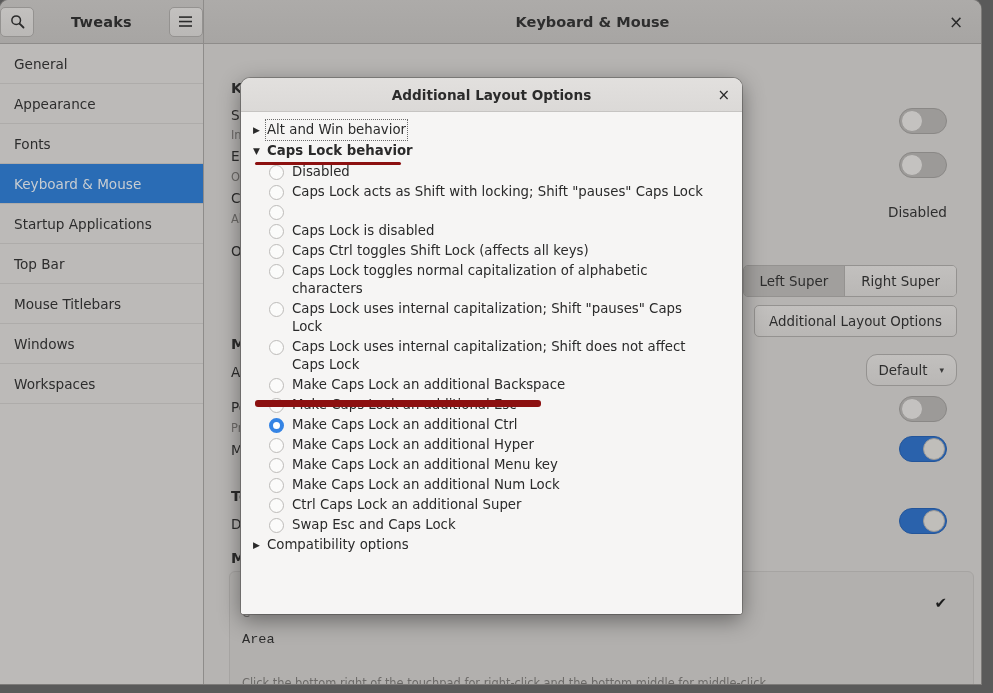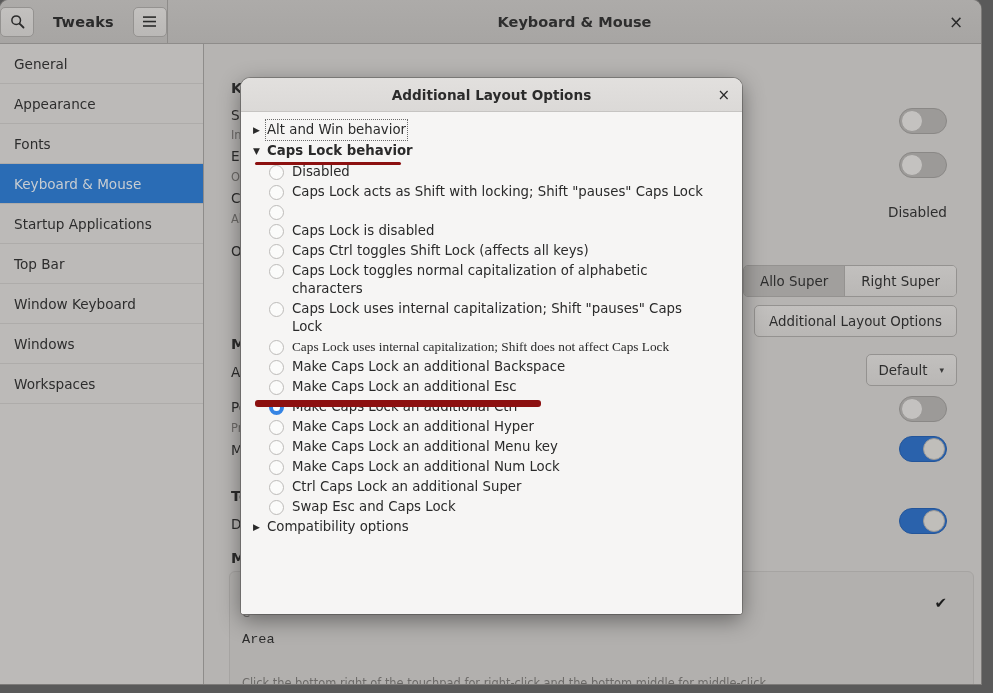--- a/index.html
+++ b/index.html
@@ -22,21 +22,21 @@
   }
 
   
   .headerbar {
     position: absolute; left: 0; top: 0; width: 981px; height: 44px;
     display: flex; align-items: center;
     background: linear-gradient(to bottom, #adaba9, #a7a5a3);
     border-bottom: 1px solid #8e8c8a;
   }
   .hb-left {
-    width: 168px; height: 44px; display: flex; align-items: center;
+    width: 204px; height: 44px; display: flex; align-items: center;
     justify-content: space-between; padding: 0 0;
     border-right: 1px solid #8e8c8a;
   }
   .hb-btn {
     width: 34px; height: 30px; border-radius: 5px;
     background: linear-gradient(to bottom,#c3c1bf,#bab8b6);
     border: 1px solid #949290;
     display: flex; align-items: center; justify-content: center;
     cursor: pointer;
   }
@@ -115,21 +115,21 @@
   .seg + .seg { border-left: 1px solid #949290; }
 
   .push-btn {
     position: absolute; height: 32px; border-radius: 5px;
     border: 1px solid #949290;
     background: linear-gradient(to bottom,#c2c0be,#b9b7b5);
     display: flex; align-items: center; justify-content: center;
     font-size: 13.4px; color: #2d2d2d; cursor: pointer; padding: 0 14px;
   }
   .combo {
-    position: absolute; height: 32px; border-radius: 5px;
+    position: absolute; height: 32px; border-radius: 11px;
     border: 1px solid #949290;
     background: linear-gradient(to bottom,#c2c0be,#b9b7b5);
     display: flex; align-items: center; gap: 12px;
     font-size: 13.4px; color: #2d2d2d; cursor: pointer; padding: 0 12px;
   }
   .combo .caret { font-size: 9px; color: #3a3a3a; }
 
   .card {
     position: absolute; background: #b2b0ae; border: 1px solid #a6a4a2;
     border-radius: 6px;
@@ -233,21 +233,21 @@
       </div>
     </div>
 
     <div class="sidebar">
       <div class="side-item">General</div>
       <div class="side-item">Appearance</div>
       <div class="side-item">Fonts</div>
       <div class="side-item selected">Keyboard &amp; Mouse</div>
       <div class="side-item">Startup Applications</div>
       <div class="side-item">Top Bar</div>
-      <div class="side-item">Window Keyboard</div>
+      <div class="side-item">Mouse Titlebars</div>
       <div class="side-item">Windows</div>
       <div class="side-item">Workspaces</div>
     </div>
 
     <div class="content">
 
       <div class="sec-head" style="left:26px; top:36px;">Ke</div>
 
       <div class="row-label" style="left:26px; top:63px;">Sh</div>
       <div class="row-sub" style="left:26px; top:84px;">Inc</div>
@@ -282,21 +282,21 @@
       <div class="toggle" style="right:34px; top:64px;">
           <span class="knob"></span>
         </div>
       <div class="toggle" style="right:34px; top:108px;">
           <span class="knob"></span>
         </div>
 
       <div class="row-value" style="right:34px; top:160px;">Disabled</div>
 
       <div class="segmented" style="right:24px; top:221px;">
-        <div class="seg active">Allo Super</div>
+        <div class="seg active">Left Super</div>
         <div class="seg">Right Super</div>
       </div>
 
       <div class="push-btn" style="right:24px; top:261px;">Additional Layout Options</div>
 
       <div class="combo" style="right:24px; top:310px;">
         <span>Default</span>
         <span class="caret">▾</span>
       </div>
 
@@ -353,21 +353,21 @@
       <div class="radio-row">
         <span class="radio"></span>
         <span class="label">Caps Lock toggles normal capitalization of alphabetic characters</span>
       </div>
       <div class="radio-row">
         <span class="radio"></span>
         <span class="label">Caps Lock uses internal capitalization; Shift "pauses" Caps Lock</span>
       </div>
       <div class="radio-row">
         <span class="radio"></span>
-        <span class="label" style="max-width:414px;font-family:Liberation Serif, serif;">Caps Lock uses internal capitalization; Shift does not affect Caps Lock</span>
+        <span class="label" style="max-width:414px;">Caps Lock uses internal capitalization; Shift does not affect Caps Lock</span>
       </div>
       <div class="radio-row">
         <span class="radio"></span>
         <span class="label">Make Caps Lock an additional Backspace</span>
       </div>
       <div class="radio-row">
         <span class="radio"></span>
         <span class="label">Make Caps Lock an additional Esc</span>
       </div>
       <div class="radio-row">

